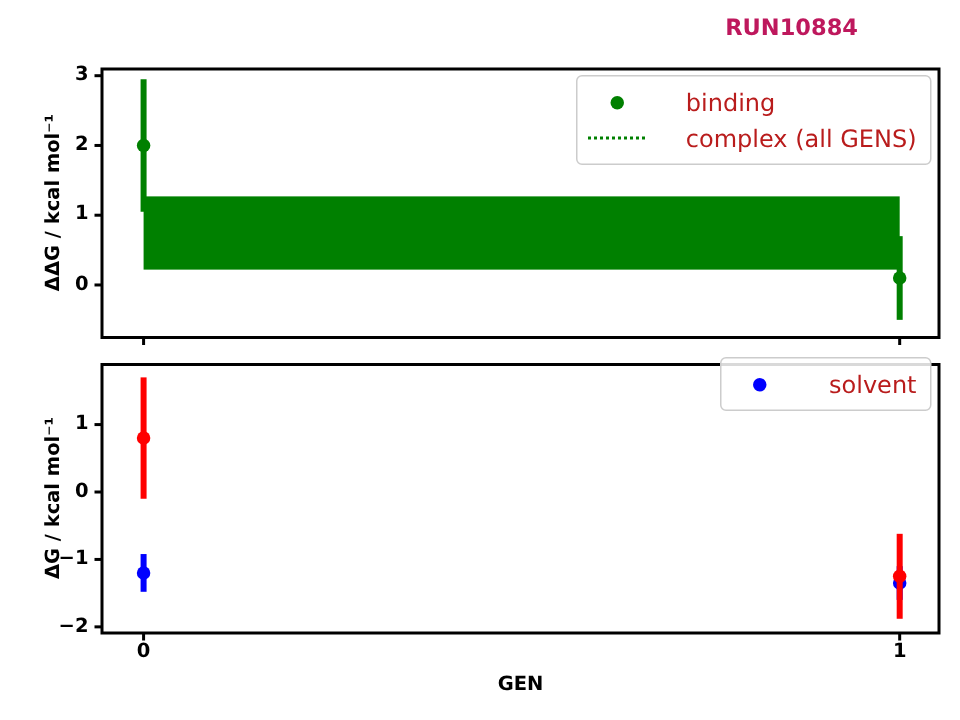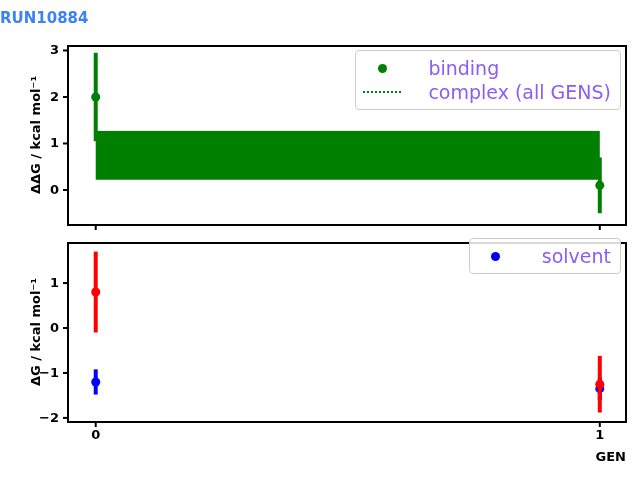--- a/index.html
+++ b/index.html
@@ -1,37 +1,37 @@
 <!DOCTYPE html>
 <html><head>
 <meta charset="utf-8">
 <style>
   html,body{margin:0;padding:0;background:#fff;}
   #figure{position:relative;width:640px;height:480px;background:#ffffff;
           font-family:"DejaVu Sans","Liberation Sans",sans-serif;overflow:hidden;}
   #chart-svg{position:absolute;left:0;top:0;}
-  .suptitle{position:absolute;left:0;top:9px;width:572px;text-align:left;
-            font-size:15px;font-weight:bold;color:#3b82f6;}
+  .suptitle{position:absolute;left:0;top:9px;width:572px;text-align:right;
+            font-size:15px;font-weight:bold;color:#be185d;}
   .ylabel{position:absolute;width:200px;height:18px;line-height:18px;text-align:center;
           font-size:13px;font-weight:bold;color:#000;transform:rotate(-90deg);}
   #ylabel-top{left:-64px;top:126px;}
   #ylabel-bottom{left:-64px;top:323px;}
-  .xlabel{position:absolute;left:68px;top:449px;width:558px;text-align:right;
+  .xlabel{position:absolute;left:68px;top:449px;width:558px;text-align:center;
           font-size:13px;font-weight:bold;color:#000;}
   .tick-label{position:absolute;font-size:13px;font-weight:bold;color:#000;}
   .tick-label.y{width:34px;text-align:right;height:16px;line-height:16px;}
   .tick-label.x{width:30px;text-align:center;height:16px;line-height:16px;}
   .legend{position:absolute;right:19px;background:rgba(255,255,255,0.85);
           border:1px solid #cccccc;border-radius:4px;padding:5px 9px 5px 6px;
           display:flex;flex-direction:column;}
   #legend-top{top:50px;}
   #legend-bottom{top:238px;}
   .legend-row{display:flex;align-items:center;height:24px;}
   .legend-handle{width:40px;flex:0 0 40px;display:flex;align-items:center;justify-content:center;}
-  .legend-label{font-size:19px;color:#8b5cf6;margin-left:6px;white-space:nowrap;padding-left:20px;}
+  .legend-label{font-size:16px;color:#b91c1c;margin-left:6px;white-space:nowrap;padding-left:20px;}
   .dot{width:9px;height:9px;border-radius:50%;display:inline-block;}
   .dotted-line{width:38px;height:0;border-top:2px dotted #008000;display:inline-block;}
 </style>
 </head>
 <body>
 
 <div id="figure">
   <svg id="chart-svg" width="640" height="480">
       <rect x="95.72357723577235" y="130.9191997921538" width="504.06504065040644" height="48.83086515978175" fill="#008000"></rect>
       <line x1="95.72357723577235" y1="141.15042868277476" x2="95.72357723577235" y2="52.789815536502985" stroke="#008000" stroke-width="4"></line>

